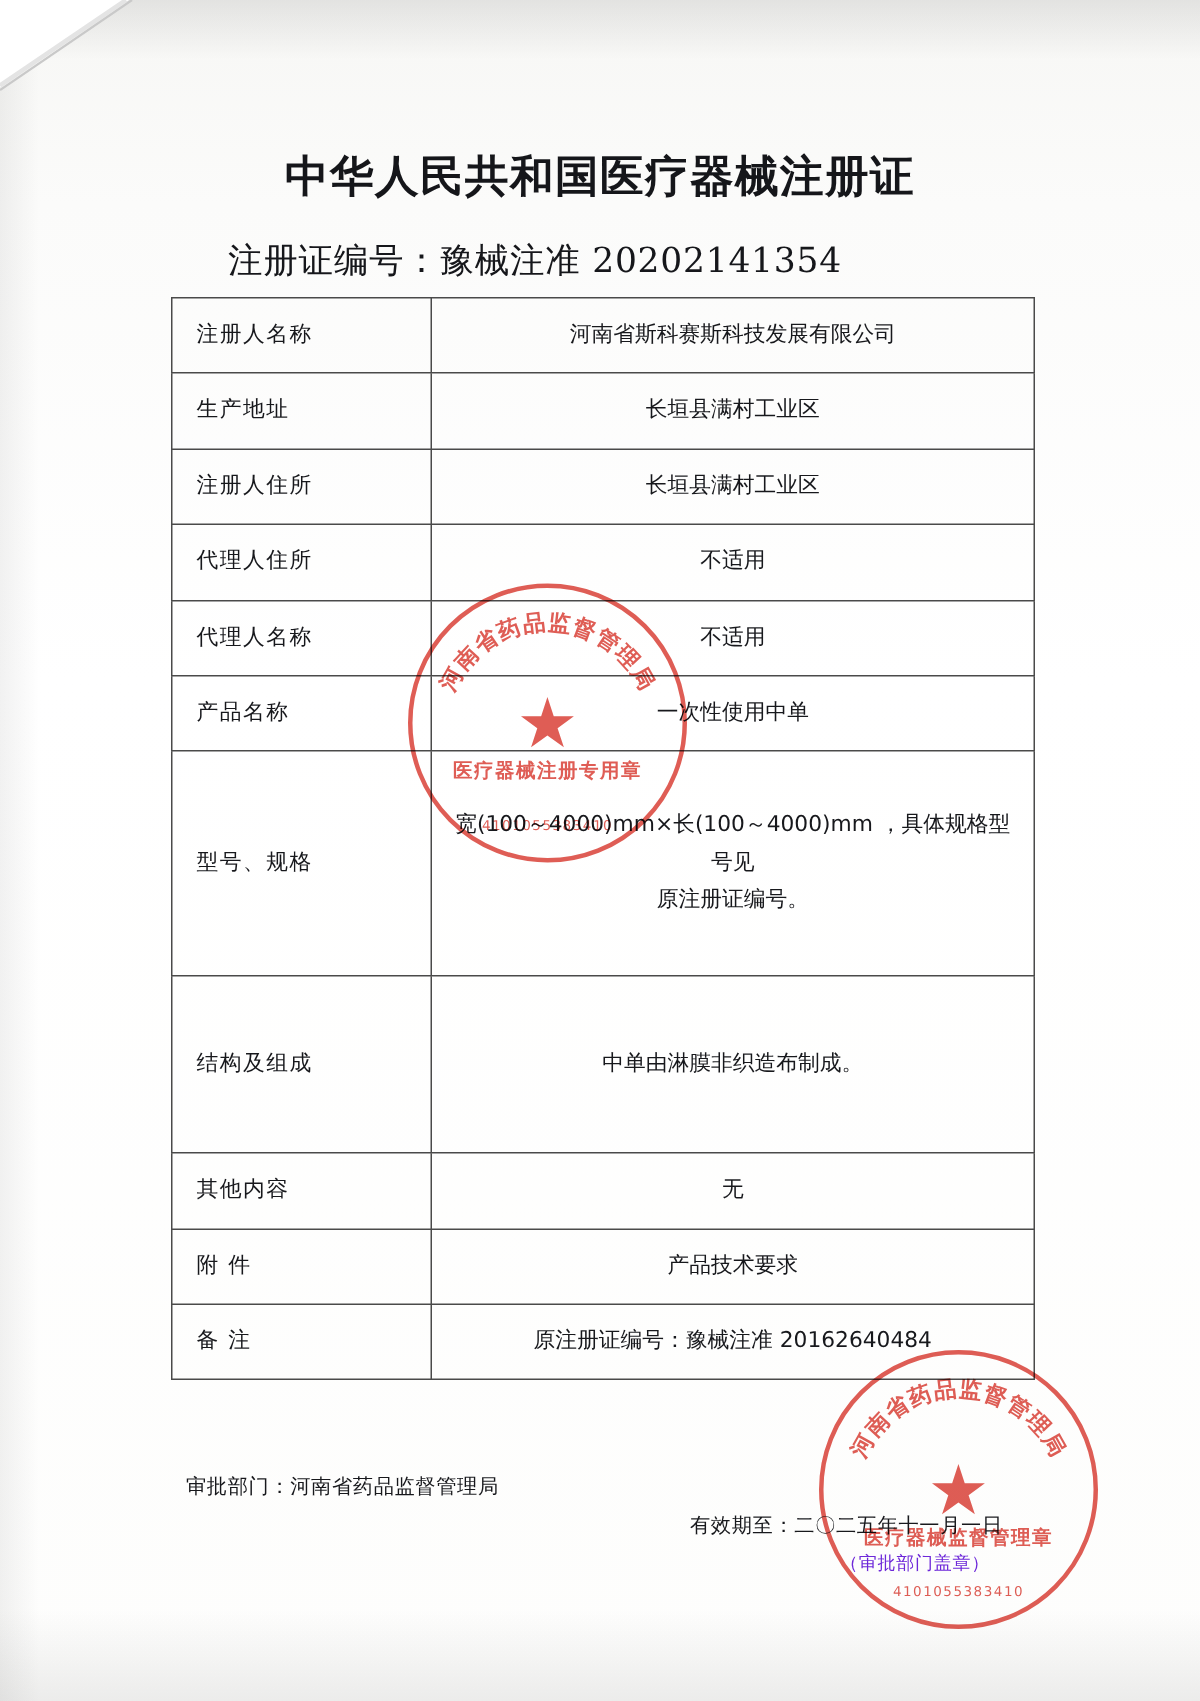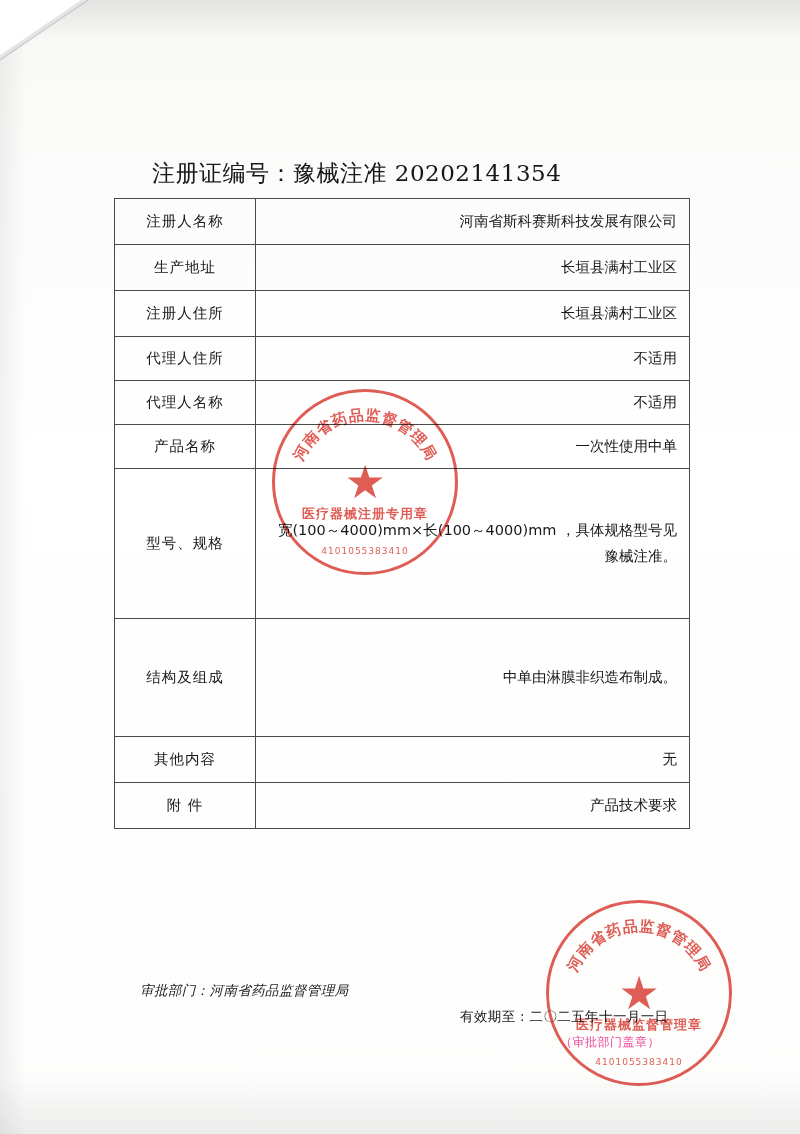--- a/index.html
+++ b/index.html
@@ -103,27 +103,27 @@
   table.cert td {
     border: 1px solid #4a4a4a;
     font-size: 14.5px;
     color: #17181c;
     font-family: "DejaVu Sans", "Liberation Sans", sans-serif;
     vertical-align: middle;
     line-height: 1.75;
   }
   td.label {
     width: 140px;
+    text-align: left;
+    letter-spacing: 1px;
+    padding: 0 16px;
+  }
+  td.value {
+    padding: 12px 12px;
     text-align: center;
-    letter-spacing: 1px;
-    padding: 0 0;
-  }
-  td.value {
-    padding: 1px 12px;
-    text-align: right;
   }
   td.value .line {
     display: block;
   }
 
   .r-h44 { height: 44px; }
   .r-h46 { height: 46px; }
   .r-h150 { height: 150px; }
   .r-h118 { height: 118px; }
   .r-h100 { height: 100px; }
@@ -132,43 +132,42 @@
     position: absolute;
     top: 978px;
     left: 0;
     width: 800px;
     height: 70px;
     font-size: 13.5px;
     color: #17181c;
   }
   .footer .dept {
     position: absolute;
-    left: 140px;
+    left: 124px;
     top: 4px;
     letter-spacing: 0.4px;
-    font-style: italic;
   }
   .footer .approve-date {
     position: absolute;
     left: 460px;
     top: 4px;
     letter-spacing: 0.4px;
   }
   .footer .valid-date {
     position: absolute;
     left: 460px;
     top: 30px;
     letter-spacing: 0.4px;
   }
   .footer .seal-note {
     position: absolute;
     left: 560px;
     top: 56px;
     font-size: 12px;
-    color: #ec4899;
+    color: #6d28d9;
     letter-spacing: 0.5px;
   }
 
   
   .seal {
     position: absolute;
     border-radius: 50%;
     border: 3.5px solid #d8392f;
     color: #d8392f;
     opacity: 0.82;
@@ -240,20 +239,21 @@
 <div class="scan-shadow-bottom"></div>
 
 <div class="fold"></div>
 <svg class="fold-edge">
   <line x1="88" y1="0" x2="0" y2="60" stroke="#c9c9c9" stroke-width="1.5"></line>
   <line x1="84" y1="0" x2="0" y2="57" stroke="#e4e4e4" stroke-width="3"></line>
 </svg>
 
 <div class="content">
 
+  <div class="doc-title">中华人民共和国医疗器械注册证</div>
 
   <div class="cert-no">注册证编号：豫械注准 20202141354</div>
 
   <table class="cert">
     <tbody>
       <tr class="r-h46">
         <td class="label">注册人名称</td>
         <td class="value">河南省斯科赛斯科技发展有限公司</td>
       </tr>
       <tr class="r-h46">
@@ -273,34 +273,38 @@
         <td class="value">不适用</td>
       </tr>
       <tr class="r-h44">
         <td class="label">产品名称</td>
         <td class="value">一次性使用中单</td>
       </tr>
       <tr class="r-h150">
         <td class="label">型号、规格</td>
         <td class="value">
           <span class="line">宽(100～4000)mm×长(100～4000)mm ，具体规格型号见</span>
-          <span class="line">豫械注准。</span>
+          <span class="line">原注册证编号。</span>
         </td>
       </tr>
       <tr class="r-h118">
         <td class="label">结构及组成</td>
         <td class="value">中单由淋膜非织造布制成。</td>
       </tr>
       <tr class="r-h46">
         <td class="label">其他内容</td>
         <td class="value">无</td>
       </tr>
       <tr class="r-h46">
         <td class="label">附  件</td>
         <td class="value">产品技术要求</td>
+      </tr>
+      <tr class="r-h46">
+        <td class="label">备  注</td>
+        <td class="value">原注册证编号：豫械注准 20162640484</td>
       </tr>
     </tbody>
   </table>
 
   <div class="footer">
     <div class="dept">审批部门：河南省药品监督管理局</div>
     <div class="valid-date">有效期至：二〇二五年十一月一日</div>
     <div class="seal-note">（审批部门盖章）</div>
   </div>
 

